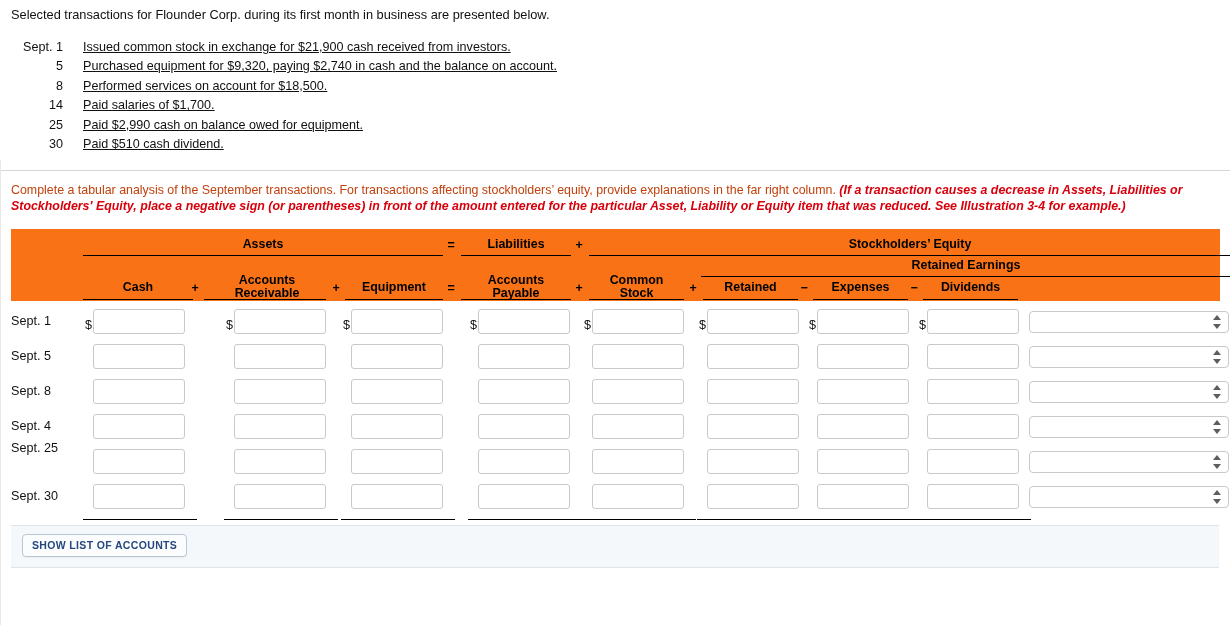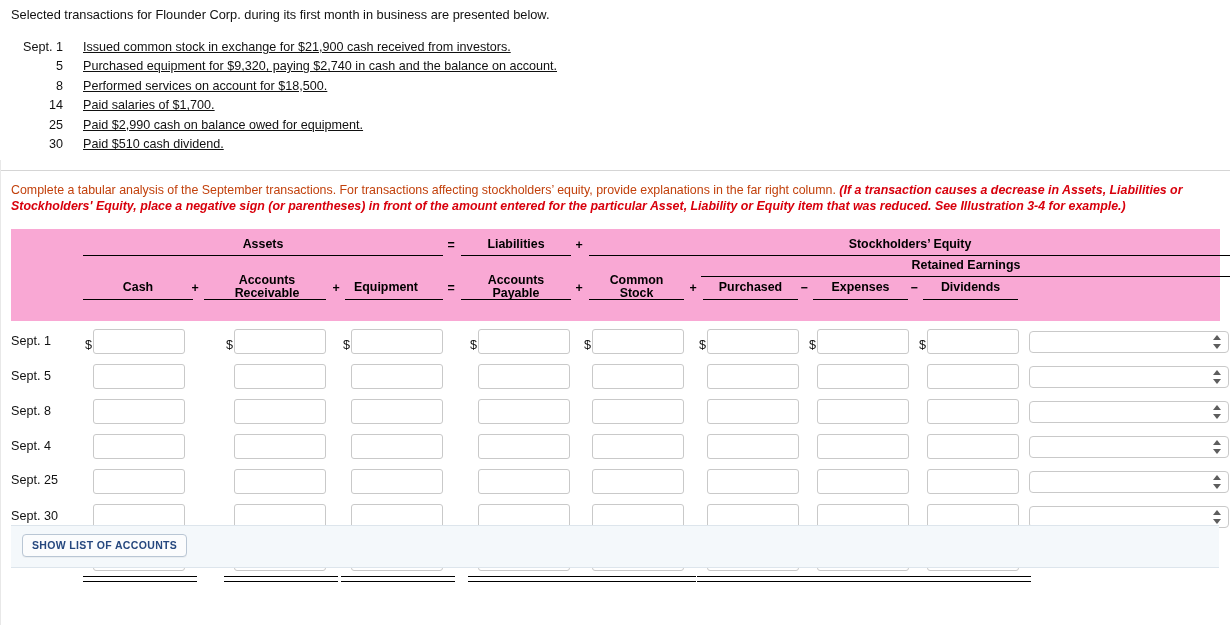--- a/index.html
+++ b/index.html
@@ -73,23 +73,23 @@
   }
 
   
   .worksheet {
     position: relative;
     margin: 14px 0 0 11px;
     width: 1209px;
   }
 
   .grid-head {
-    background: #f9a8d4;
+    background: #f97316;
     position: relative;
-    height: 92px;
+    height: 72px;
   }
   .lbl {
     position: absolute;
     font-weight: bold;
     font-size: 12.4px;
     color: #000;
     text-align: center;
     line-height: 13.5px;
   }
   .op {
@@ -286,35 +286,35 @@
 
     <div class="lbl" style="left:72px;top:52px;width:110px;">Cash</div>
     <div class="rule" style="left:72px;top:70px;width:110px;"></div>
     <div class="op" style="left:174px;top:52px;width:20px;">+</div>
 
     <div class="lbl" style="left:197px;top:45px;width:118px;white-space:pre-line;">Accounts
 Receivable</div>
     <div class="rule" style="left:193px;top:70px;width:122px;"></div>
     <div class="op" style="left:315px;top:52px;width:20px;">+</div>
 
-    <div class="lbl" style="left:326px;top:52px;width:98px;">Equipment</div>
+    <div class="lbl" style="left:334px;top:52px;width:98px;">Equipment</div>
     <div class="rule" style="left:334px;top:70px;width:98px;"></div>
     <div class="op" style="left:430px;top:52px;width:20px;">=</div>
 
     <div class="lbl" style="left:450px;top:45px;width:110px;white-space:pre-line;">Accounts
 Payable</div>
     <div class="rule" style="left:450px;top:70px;width:110px;"></div>
     <div class="op" style="left:558px;top:52px;width:20px;">+</div>
 
     <div class="lbl" style="left:578px;top:45px;width:95px;white-space:pre-line;">Common
 Stock</div>
     <div class="rule" style="left:578px;top:70px;width:95px;"></div>
     <div class="op" style="left:672px;top:52px;width:20px;">+</div>
 
-    <div class="lbl" style="left:692px;top:52px;width:95px;">Purchased</div>
+    <div class="lbl" style="left:692px;top:52px;width:95px;">Retained</div>
     <div class="rule" style="left:692px;top:70px;width:95px;"></div>
     <div class="op" style="left:783px;top:52px;width:20px;">−</div>
 
     <div class="lbl" style="left:802px;top:52px;width:95px;">Expenses</div>
     <div class="rule" style="left:802px;top:70px;width:95px;"></div>
     <div class="op" style="left:893px;top:52px;width:20px;">−</div>
 
     <div class="lbl" style="left:912px;top:52px;width:95px;">Dividends</div>
     <div class="rule" style="left:912px;top:70px;width:95px;"></div>
   </div>
@@ -365,21 +365,21 @@
       <input type="text" class="cellbox" style="left: 82px; top: 113px; width: 92px;">
       <input type="text" class="cellbox" style="left: 223px; top: 113px; width: 92px;">
       <input type="text" class="cellbox" style="left: 340px; top: 113px; width: 92px;">
       <input type="text" class="cellbox" style="left: 467px; top: 113px; width: 92px;">
       <input type="text" class="cellbox" style="left: 581px; top: 113px; width: 92px;">
       <input type="text" class="cellbox" style="left: 696px; top: 113px; width: 92px;">
       <input type="text" class="cellbox" style="left: 806px; top: 113px; width: 92px;">
       <input type="text" class="cellbox" style="left: 916px; top: 113px; width: 92px;">
       <select class="selbox" style="left: 1018px; top: 115px; width: 200px;"><option value=""></option></select>
       <span class="selarrow" style="left: 1202px; top: 119px;"></span>
-      <div class="rowlabel" style="left: 0px; top: 152px; text-align: right;">Sept. 25</div>
+      <div class="rowlabel" style="left: 0px; top: 140px; text-align: right;">Sept. 25</div>
       <input type="text" class="cellbox" style="left: 82px; top: 148px; width: 92px;">
       <input type="text" class="cellbox" style="left: 223px; top: 148px; width: 92px;">
       <input type="text" class="cellbox" style="left: 340px; top: 148px; width: 92px;">
       <input type="text" class="cellbox" style="left: 467px; top: 148px; width: 92px;">
       <input type="text" class="cellbox" style="left: 581px; top: 148px; width: 92px;">
       <input type="text" class="cellbox" style="left: 696px; top: 148px; width: 92px;">
       <input type="text" class="cellbox" style="left: 806px; top: 148px; width: 92px;">
       <input type="text" class="cellbox" style="left: 916px; top: 148px; width: 92px;">
       <select class="selbox" style="left: 1018px; top: 150px; width: 200px;"><option value=""></option></select>
       <span class="selarrow" style="left: 1202px; top: 154px;"></span>

